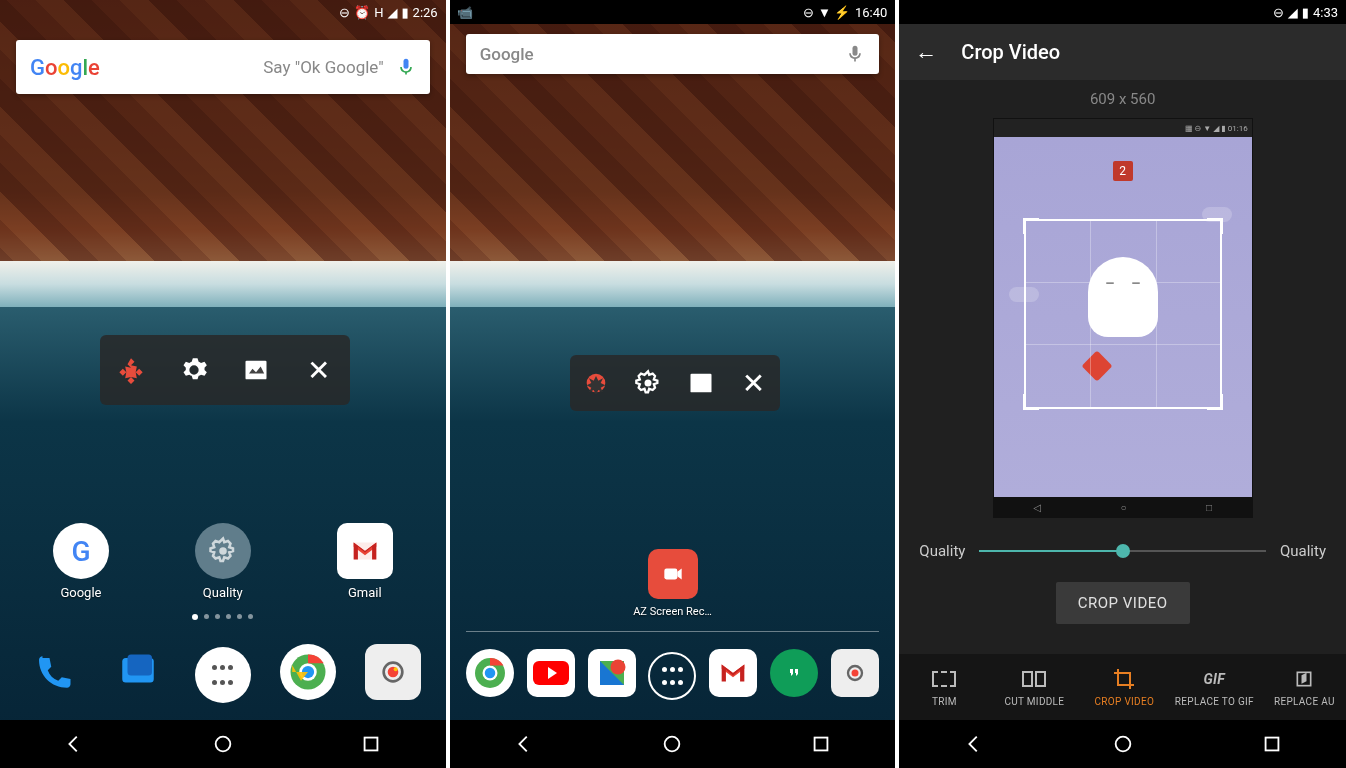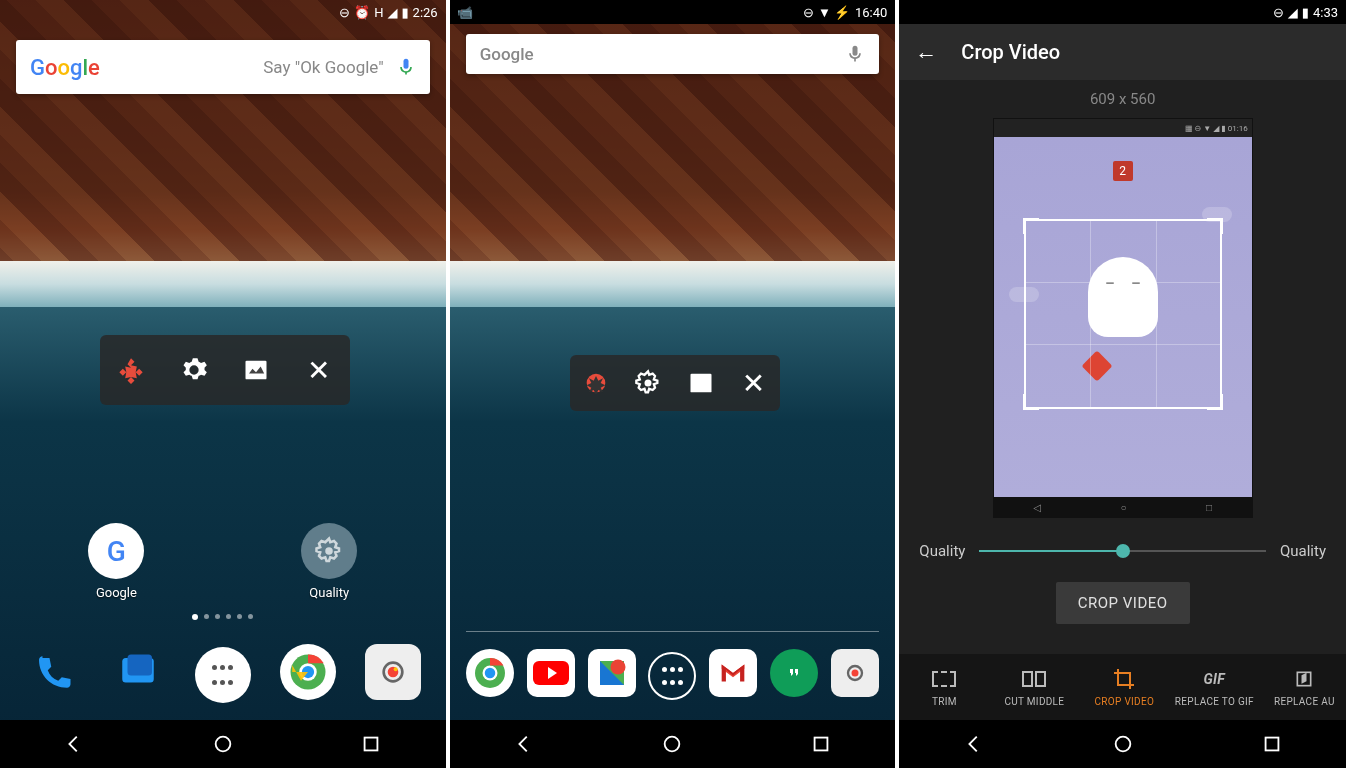--- a/index.html
+++ b/index.html
@@ -144,20 +144,30 @@
       </div>
     <div class="app">
         <div class="circle-icon app-icon" style="background:#607d8b">
           <svg width="30" height="30" viewBox="0 0 24 24" fill="#cfd8dc">
             <circle cx="12" cy="12" r="3"></circle>
             <path d="M12 2l1 3 3-1 2 2-1 3 3 1v2l-3 1 1 3-2 2-3-1-1 3h-2l-1-3-3 1-2-2 1-3-3-1v-2l3-1-1-3 2-2 3 1z" fill="none" stroke="#cfd8dc" stroke-width="2"></path>
           </svg>
         </div>
         <span class="app-label">Quality</span>
       </div>
+    <div class="app">
+        <div class="app-icon" style="background:#fff">
+          <svg width="34" height="34" viewBox="0 0 24 24">
+            <path fill="#EA4335" d="M4 6h16v12H4z" opacity=".1"></path>
+            <path fill="#EA4335" d="M4 6l8 6 8-6v3l-8 6-8-6z"></path>
+            <path fill="#C5221F" d="M4 6v12h3V9l5 4 5-4v9h3V6l-8 6z"></path>
+          </svg>
+        </div>
+        <span class="app-label">Gmail</span>
+      </div>
   </div>
   <div class="pager">
       <span class="active"></span>
       <span></span>
       <span></span>
       <span></span>
       <span></span>
       <span></span>
     </div>
   <div class="dock">
@@ -246,20 +256,31 @@
           <path d="M12 2l1 3 3-1 2 2-1 3 3 1v2l-3 1 1 3-2 2-3-1-1 3h-2l-1-3-3 1-2-2 1-3-3-1v-2l3-1-1-3 2-2 3 1z" fill="none" stroke="currentColor" stroke-width="2"></path>
         </svg>
       </span>
     <span class="ob-icon">
         <svg viewBox="0 0 24 24" fill="currentColor">
           <rect x="3" y="4" width="18" height="16" rx="1"></rect>
         </svg>
       </span>
     <span class="ob-icon close-x">✕</span>
   </div>
+  <div class="single-app">
+    <div class="app">
+        <div class="app-icon" style="background:#e74c3c;width:50px;height:50px">
+          <svg width="26" height="26" viewBox="0 0 24 24" fill="#fff">
+            <rect x="4" y="7" width="12" height="10" rx="2"></rect>
+            <path d="M16 10l4-3v10l-4-3z"></path>
+          </svg>
+        </div>
+        <span class="app-label">AZ Screen Rec…</span>
+      </div>
+  </div>
   <div class="divider"></div>
   <div class="dock">
     <div class="circle-icon app-icon">
         <svg width="36" height="36" viewBox="0 0 24 24">
           <circle cx="12" cy="12" r="10" fill="#4CAF50"></circle>
           <circle cx="12" cy="12" r="5" fill="#fff"></circle>
           <circle cx="12" cy="12" r="3.5" fill="#2196F3"></circle>
           <path fill="#F44336" d="M12 2a10 10 0 019 5H12z"></path>
         </svg>
       </div>

